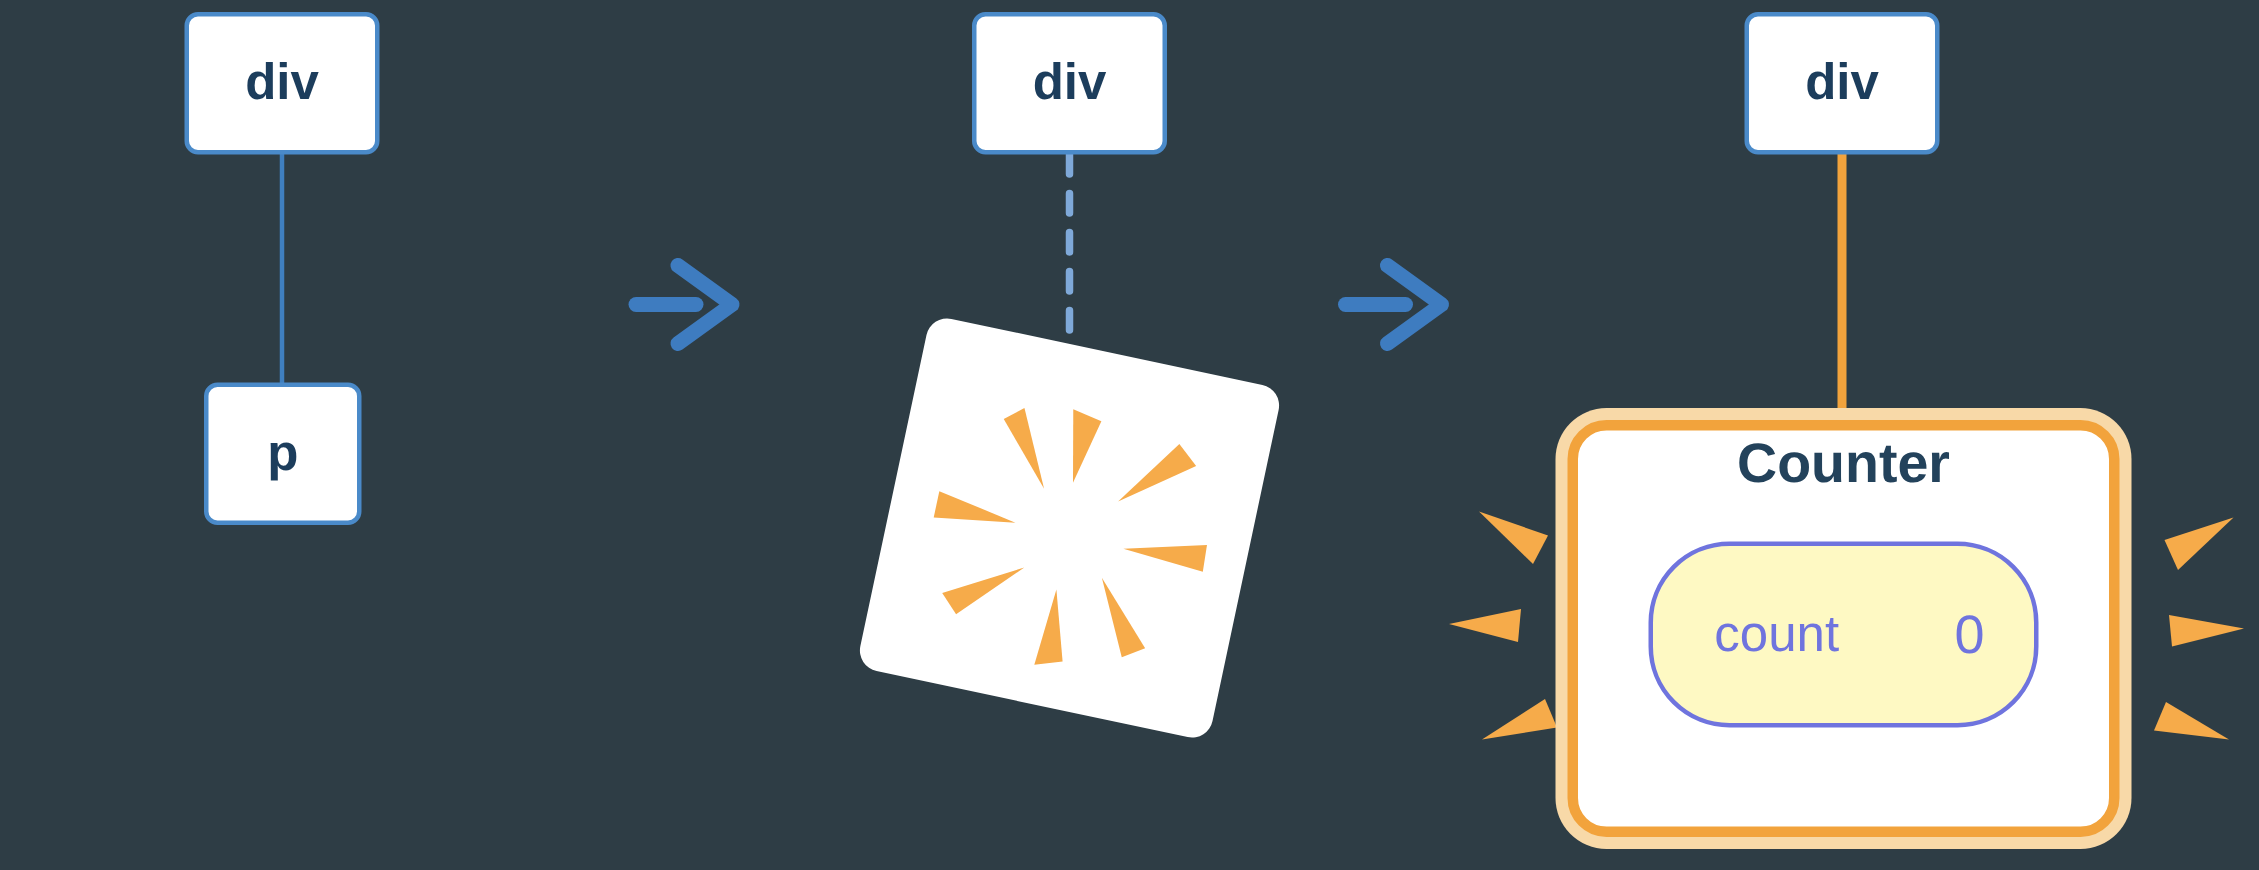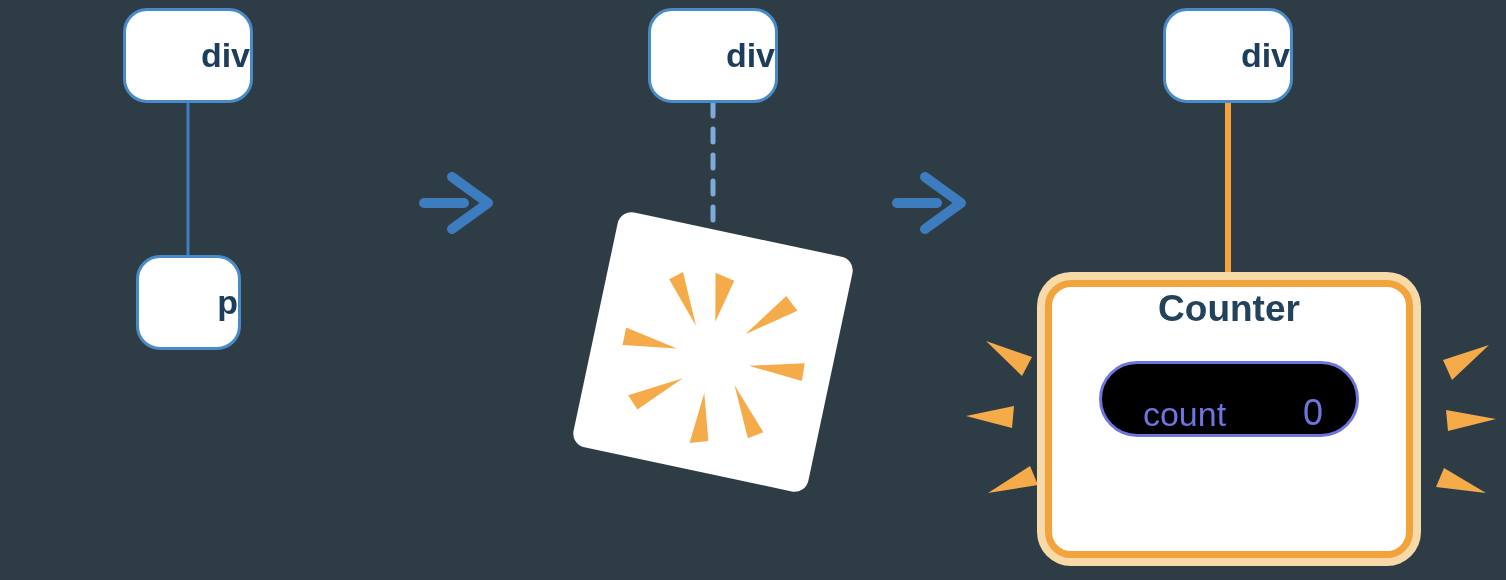--- a/index.html
+++ b/index.html
@@ -8,22 +8,22 @@
     width:1506px;height:580px;
     background:#2e3d45;
     overflow:hidden;
     font-family:"Liberation Sans", sans-serif;
   }
   svg.overlay{position:absolute;left:0;top:0;width:1506px;height:580px;z-index:1;}
   .dom-node{
     position:absolute;
     background:#ffffff;
     border:3px solid #4a8ac9;
-    border-radius:24px;
-    display:flex;align-items:center;justify-content:flex-end;
+    border-radius:9px;
+    display:flex;align-items:center;justify-content:center;
     color:#1c3d5c;
     font-size:34px;font-weight:600;
     z-index:2;
     box-sizing:border-box;
   }
   .node-div1{left:123px;top:8px;width:130px;height:95px;}
   .node-p  {left:136px;top:255px;width:105px;height:95px;}
   .node-div2{left:648px;top:8px;width:130px;height:95px;}
   .node-div3{left:1163px;top:8px;width:130px;height:95px;}
 
@@ -45,28 +45,28 @@
     border-radius:26px;
     box-shadow:0 0 0 8px #f8d9a8;
     z-index:2;
   }
   .counter-title{
     text-align:center;
     color:#23425b;
     font-size:37px;font-weight:600;line-height:44px;
   }
   .state-pill{
-    width:260px;height:76px;
+    width:260px;height:124px;
     margin:30px auto 0 auto;
     border:3px solid #6f74de;
     border-radius:54px;
-    display:flex;align-items:flex-end;
+    display:flex;align-items:center;
     box-sizing:border-box;
     overflow:hidden;
-    background:#000000;
+    background:#fef9c3;
   }
   .state-key{
     flex:1;display:flex;align-items:center;justify-content:center;
     color:#6f74de;font-size:34px;
   }
   .state-divider{width:3px;background:#6f74de;}
   .state-value{
     width:86px;display:flex;align-items:center;justify-content:center;
     color:#6f74de;font-size:36px;
   }

